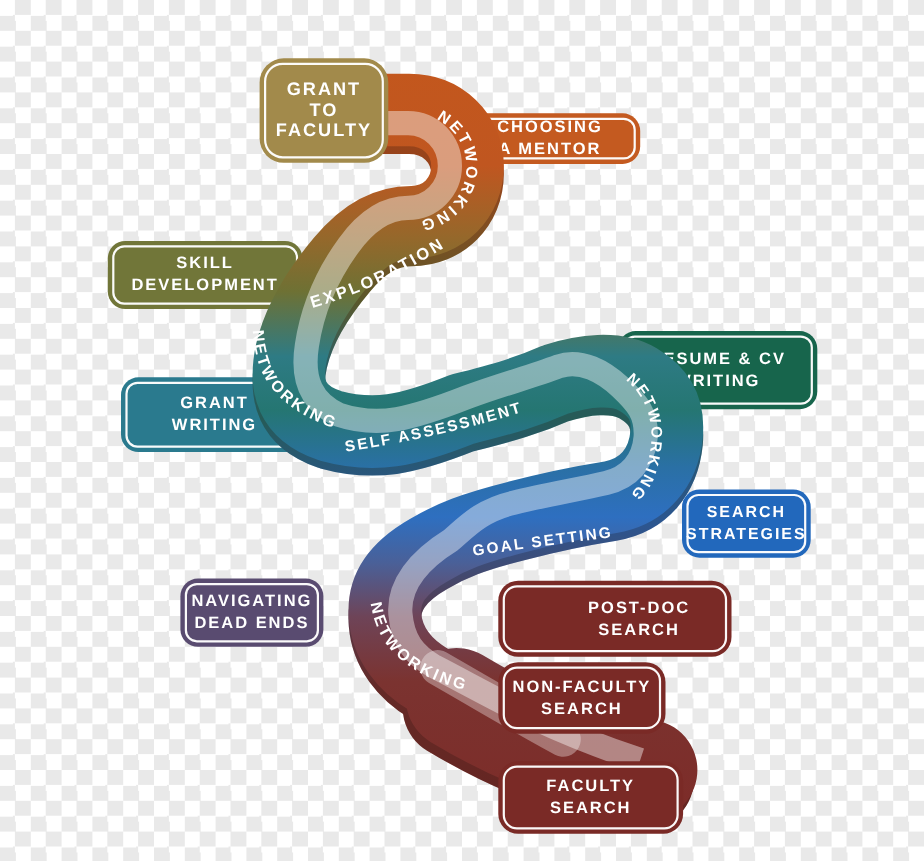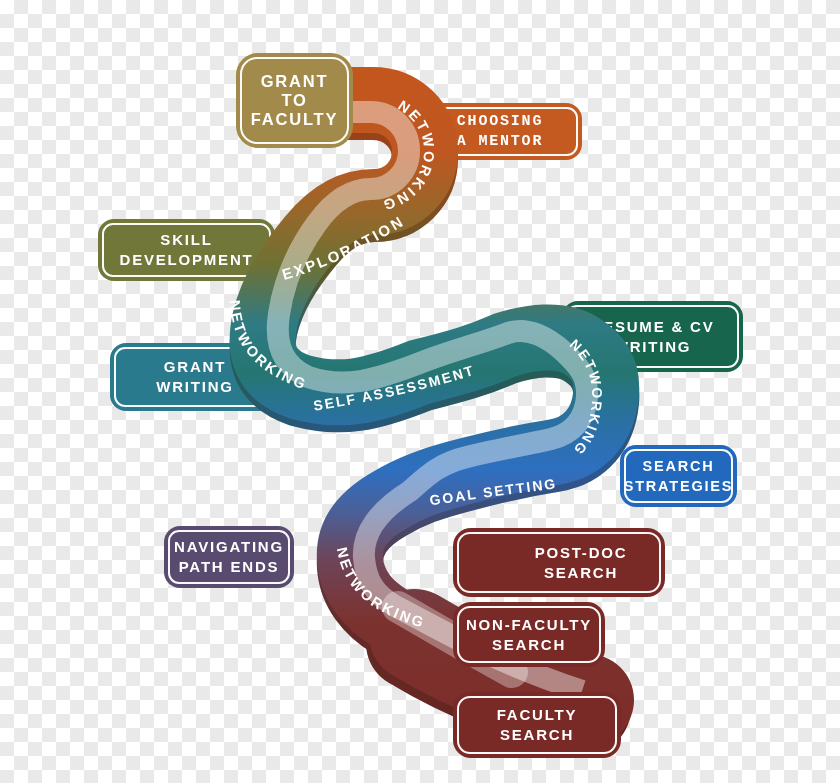--- a/index.html
+++ b/index.html
@@ -26,21 +26,21 @@
     line-height:20px;text-align:center;
   }
   .pbox::before{
     content:"";position:absolute;inset:4px;
     border:2.5px solid rgba(255,255,255,0.97);
     border-radius:calc(var(--r,16px) - 5px);
   }
   .pbox span{position:relative;display:block;white-space:nowrap;}
 
   .b1{left:236px;top:53px;width:117px;height:95px;--r:22px;font-size:16.5px;line-height:19px;}
-  .b2{left:418px;top:103px;width:164px;height:57px;font-family:Liberation Mono, monospace;--r:16px;}
+  .b2{left:418px;top:103px;width:164px;height:46px;--r:16px;}
   .b3{left:98px;top:219px;width:177px;height:62px;--r:16px;}
   .b4{left:110px;top:343px;width:170px;height:68px;--r:16px;}
   .b5{left:562px;top:301px;width:181px;height:71px;--r:16px;}
   .b6{left:620px;top:445px;width:117px;height:62px;--r:16px;font-size:14.5px;}
   .b7{left:164px;top:526px;width:130px;height:62px;--r:16px;}
   .b8{left:453px;top:528px;width:168px;height:69px;padding-left:44px;--r:18px;}
   .b9{left:453px;top:602px;width:152px;height:65px;--r:18px;}
   .b10{left:453px;top:692px;width:168px;height:66px;--r:18px;}
 
   .road-main{fill:none;stroke-width:66;stroke-linecap:butt;stroke-linejoin:round;}
@@ -71,21 +71,21 @@
     <div class="pbox b4" style="background-color: rgb(42, 122, 142);">
       <span>GRANT</span>
       <span>WRITING</span>
     </div>
     <div class="pbox b5" style="background-color: rgb(23, 101, 76);">
       <span>RESUME &amp; CV</span>
       <span>WRITING</span>
     </div>
     <div class="pbox b7" style="background-color: rgb(89, 75, 112);">
       <span>NAVIGATING</span>
-      <span>PATH ENDS</span>
+      <span>DEAD ENDS</span>
     </div>
   </div>
 
   <svg class="road-svg" width="840" height="783" viewBox="0 0 840 783">
     <defs>
       <linearGradient id="roadGrad" gradientUnits="userSpaceOnUse" x1="0" y1="60" x2="0" y2="755">
         <stop offset="0.000" stop-color="#C3571D"></stop>
         <stop offset="0.130" stop-color="#C05620"></stop>
         <stop offset="0.225" stop-color="#95682B"></stop>
         <stop offset="0.295" stop-color="#6E7134"></stop>

